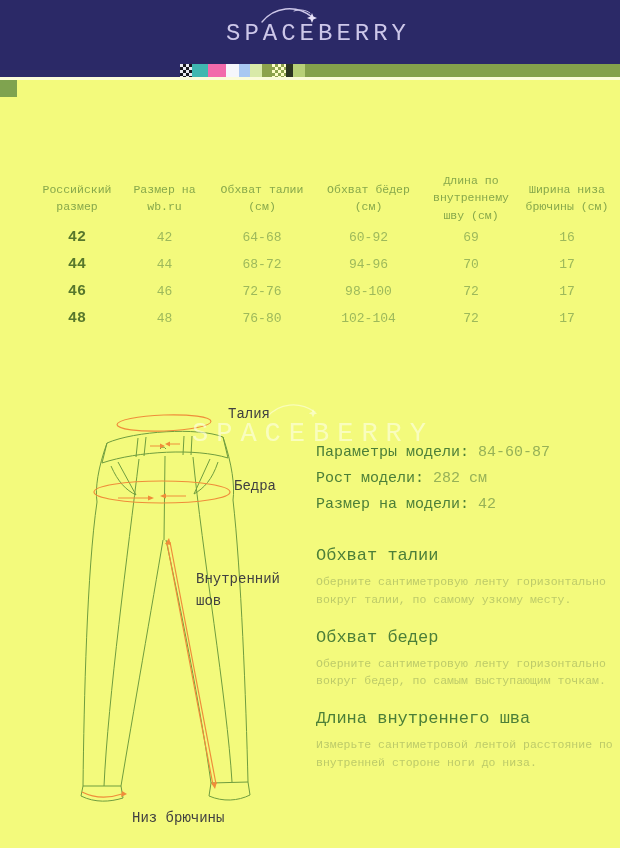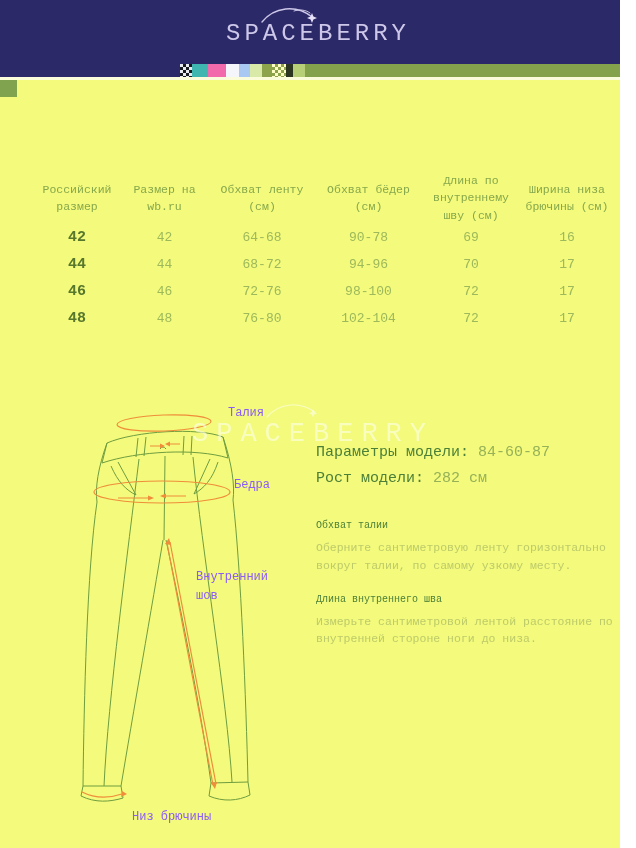--- a/index.html
+++ b/index.html
@@ -37,33 +37,33 @@
   .size-table .td{height:27px;display:flex;align-items:center;justify-content:center;
                   font-size:13px;color:#9db95b;}
   .size-table .td.key{font-size:15px;font-weight:bold;color:#57772c;}
 
   
   .watermark{position:absolute;left:192px;top:419px;font-size:27px;letter-spacing:8px;
              color:rgba(253,255,235,0.6);font-weight:400;pointer-events:none;}
   .watermark-comet{position:absolute;left:263px;top:399px;pointer-events:none;}
 
   
-  .diag-label{position:absolute;font-size:12px;color:#8b5cf6;}
+  .diag-label{position:absolute;font-size:14px;color:#404040;}
   .label-waist{left:228px;top:406px;}
   .label-hips{left:234px;top:478px;text-align:right;}
   .label-inseam{left:196px;top:568px;width:92px;line-height:1.6;}
   .label-hem{left:88px;top:810px;margin-left:44px;}
 
   
   .info-col{position:absolute;left:316px;top:444px;width:302px;}
   .model-line{font-size:15px;margin-bottom:9px;color:#4c7f38;}
   .model-line .val{color:#96b157;}
   .sections{margin-top:33px;}
   .measure-section{margin-bottom:19px;}
-  .measure-title{font-size:10px;color:#4c7f38;margin-bottom:8px;font-weight:500;}
+  .measure-title{font-size:17px;color:#4c7f38;margin-bottom:8px;font-weight:500;}
   .measure-desc{font-size:11.5px;color:#bdcb69;line-height:1.55;}
 
   svg .g{stroke:#6f9d3f;fill:none;stroke-width:1;}
   svg .o{stroke:#ef8d3a;fill:none;stroke-width:1.2;}
   svg .of{fill:#ef8d3a;stroke:none;}
 </style>
 </head>
 <body>
 
 <div id="page">
@@ -92,29 +92,29 @@
         <span style="width: 12px; background: rgb(183, 208, 119);"></span>
       </div>
     <div class="olive-fill"></div>
   </div>
   <div class="pale-line"></div>
   <div class="corner-square"></div>
 
   <div class="size-table">
     <div class="th">Российский размер</div>
     <div class="th">Размер на wb.ru</div>
-    <div class="th">Обхват ленту (см)</div>
+    <div class="th">Обхват талии (см)</div>
     <div class="th">Обхват бёдер (см)</div>
     <div class="th">Длина по внутреннему шву (см)</div>
     <div class="th">Ширина низа брючины (см)</div>
 
     <div class="td key">42</div>
     <div class="td">42</div>
     <div class="td">64-68</div>
-    <div class="td">90-78</div>
+    <div class="td">60-92</div>
     <div class="td">69</div>
     <div class="td">16</div>
 
     <div class="td key">44</div>
     <div class="td">44</div>
     <div class="td">68-72</div>
     <div class="td">94-96</div>
     <div class="td">70</div>
     <div class="td">17</div>
 
@@ -186,26 +186,34 @@
 
   <div class="info-col">
     <div class="model-line">
       <span>Параметры модели:</span>
       <span class="val">84-60-87</span>
     </div>
     <div class="model-line">
       <span>Рост модели:</span>
       <span class="val">282 см</span>
     </div>
+    <div class="model-line">
+      <span>Размер на модели:</span>
+      <span class="val">42</span>
+    </div>
 
     <div class="sections">
       <div class="measure-section">
         <div class="measure-title">Обхват талии</div>
         <div class="measure-desc">Оберните сантиметровую ленту горизонтально вокруг талии, по самому узкому месту.</div>
       </div>
       <div class="measure-section">
+        <div class="measure-title">Обхват бедер</div>
+        <div class="measure-desc">Оберните сантиметровую ленту горизонтально вокруг бедер, по самым выступающим точкам.</div>
+      </div>
+      <div class="measure-section">
         <div class="measure-title">Длина внутреннего шва</div>
         <div class="measure-desc">Измерьте сантиметровой лентой расстояние по внутренней стороне ноги до низа.</div>
       </div>
     </div>
   </div>
 
 </div>
 
 </body></html>

